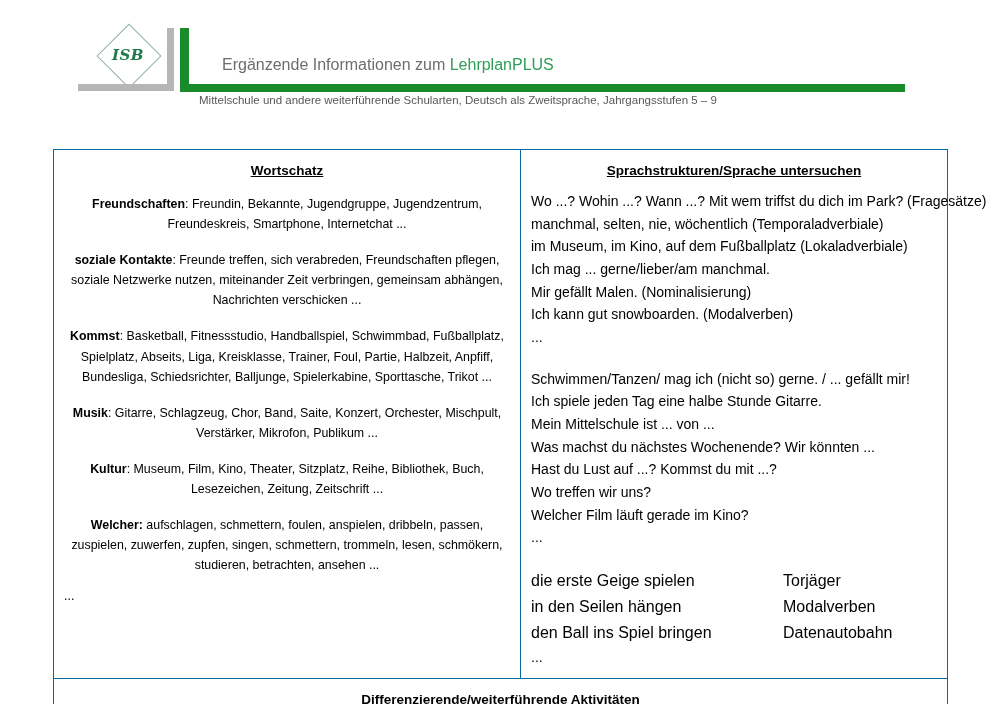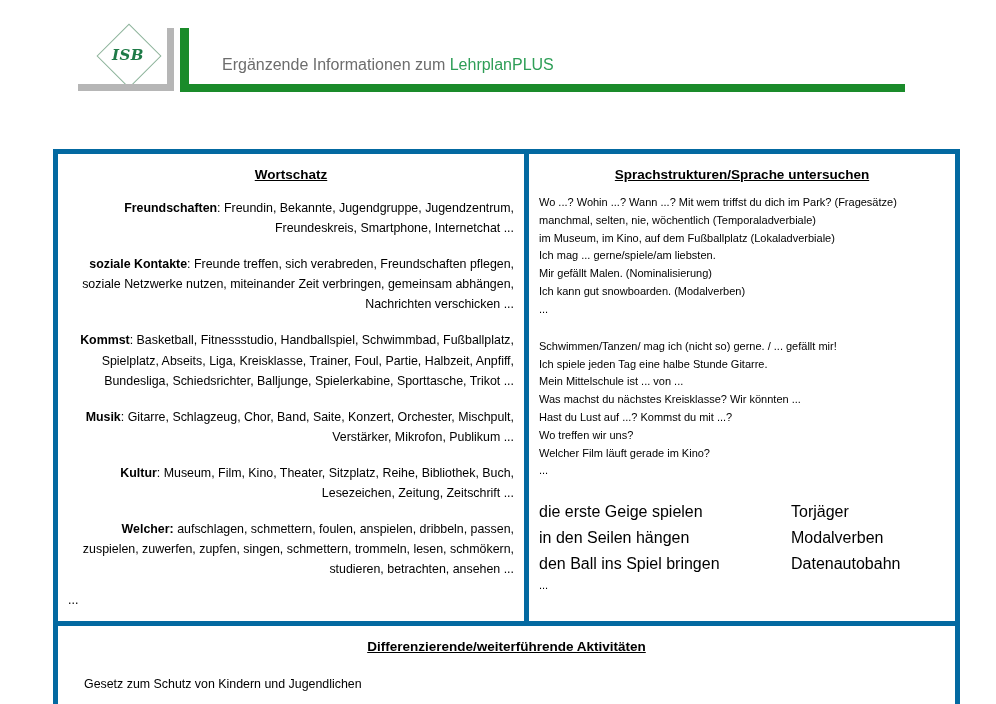--- a/index.html
+++ b/index.html
@@ -93,21 +93,21 @@
 
   
   .doc-table {
     position: absolute;
     left: 53px; top: 149px;
     width: 892px;
     border-collapse: collapse;
     table-layout: fixed;
   }
   .doc-table td {
-    border: 5px solid #0369a1;
+    border: 1px solid #0369a1;
     vertical-align: top;
     padding: 0;
   }
   .cell-inner {
     padding: 9px 10px 10px 10px;
   }
   .col-left  { width: 466px; }
   .col-right { width: 426px; }
 
   .sec-title {
@@ -116,35 +116,35 @@
     font-size: 13.5px;
     text-decoration: underline;
     margin: 4px 0 12px 0;
   }
 
   
   .vocab-block {
     font-size: 12.4px;
     line-height: 1.62;
     margin: 16px 0 11px 0;
-    text-align: right;
+    text-align: center;
   }
   .vocab-block:last-child { margin-bottom: 0; }
   .vocab-block .lead { font-weight: bold; }
 
   .ellipsis-line {
     font-size: 12.4px;
     line-height: 1.62;
     margin: 0;
   }
 
   
   .line-group { margin: 0; }
   .sent-line {
-    font-size: 11px;
+    font-size: 14px;
     line-height: 1.62;
     margin: 0;
     white-space: nowrap;
   }
   .spacer { height: 19px; }
 
   .idiom-row {
     display: flex;
     font-size: 16px;
     line-height: 1.62;
@@ -171,20 +171,21 @@
 
   <div class="gray-bar"></div>
   <div class="gray-vert"></div>
   <div class="green-vert"></div>
   <div class="green-bar"></div>
 
   <div class="title">
     <span>Ergänzende Informationen zum </span><span class="accent">LehrplanPLUS</span>
   </div>
 
+  <div class="subtitle">Mittelschule und andere weiterführende Schularten, Deutsch als Zweitsprache, Jahrgangsstufen 5 – 9</div>
 </div>
 
 <table class="doc-table">
   <tbody>
       <tr>
 
     <td class="col-left">
       <div class="cell-inner">
         <div class="sec-title">Wortschatz</div>
 
@@ -217,33 +218,33 @@
     </td>
 
     <td class="col-right">
       <div class="cell-inner">
         <div class="sec-title">Sprachstrukturen/Sprache untersuchen</div>
 
         <div class="line-group">
           <p class="sent-line">Wo ...? Wohin ...? Wann ...? Mit wem triffst du dich im Park? (Fragesätze)</p>
           <p class="sent-line">manchmal, selten, nie, wöchentlich (Temporaladverbiale)</p>
           <p class="sent-line">im Museum, im Kino, auf dem Fußballplatz (Lokaladverbiale)</p>
-          <p class="sent-line">Ich mag ... gerne/spiele/am liebsten.</p>
+          <p class="sent-line">Ich mag ... gerne/lieber/am manchmal.</p>
           <p class="sent-line">Mir gefällt Malen. (Nominalisierung)</p>
           <p class="sent-line">Ich kann gut snowboarden. (Modalverben)</p>
           <p class="sent-line">...</p>
         </div>
 
         <div class="spacer"></div>
 
         <div class="line-group">
           <p class="sent-line">Schwimmen/Tanzen/ mag ich (nicht so) gerne. / ... gefällt mir!</p>
           <p class="sent-line">Ich spiele jeden Tag eine halbe Stunde Gitarre.</p>
           <p class="sent-line">Mein Mittelschule ist ... von ...</p>
-          <p class="sent-line">Was machst du nächstes Kreisklasse? Wir könnten ...</p>
+          <p class="sent-line">Was machst du nächstes Wochenende? Wir könnten ...</p>
           <p class="sent-line">Hast du Lust auf ...? Kommst du mit ...?</p>
           <p class="sent-line">Wo treffen wir uns?</p>
           <p class="sent-line">Welcher Film läuft gerade im Kino?</p>
           <p class="sent-line">...</p>
         </div>
 
         <div class="spacer"></div>
 
         <div class="line-group">
           <div class="idiom-row">

